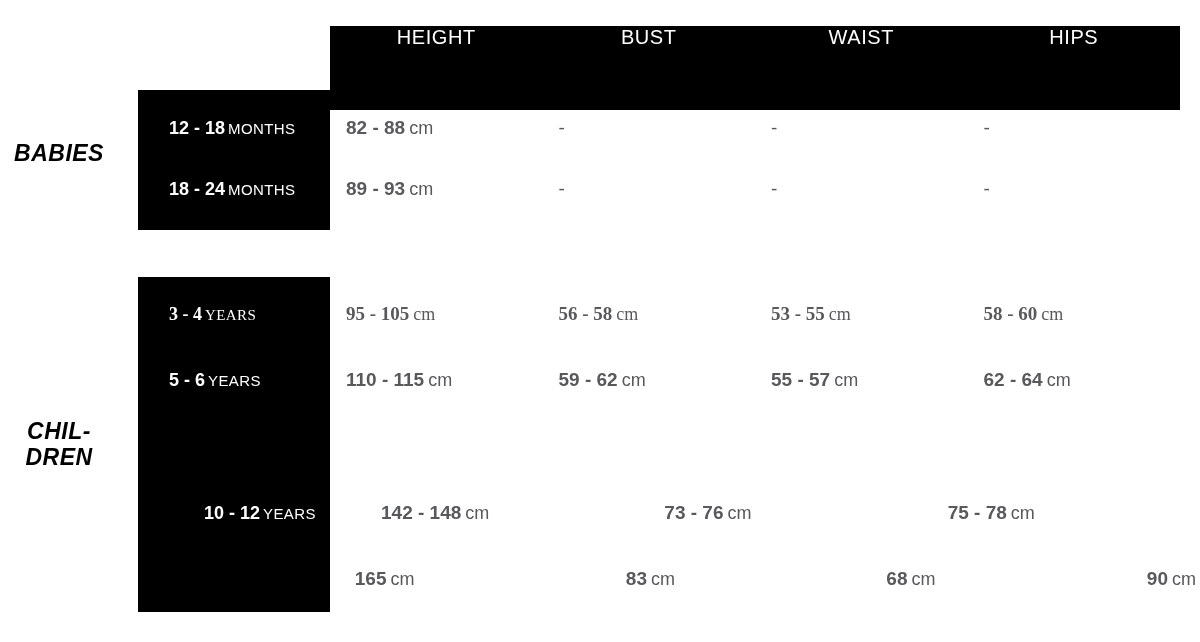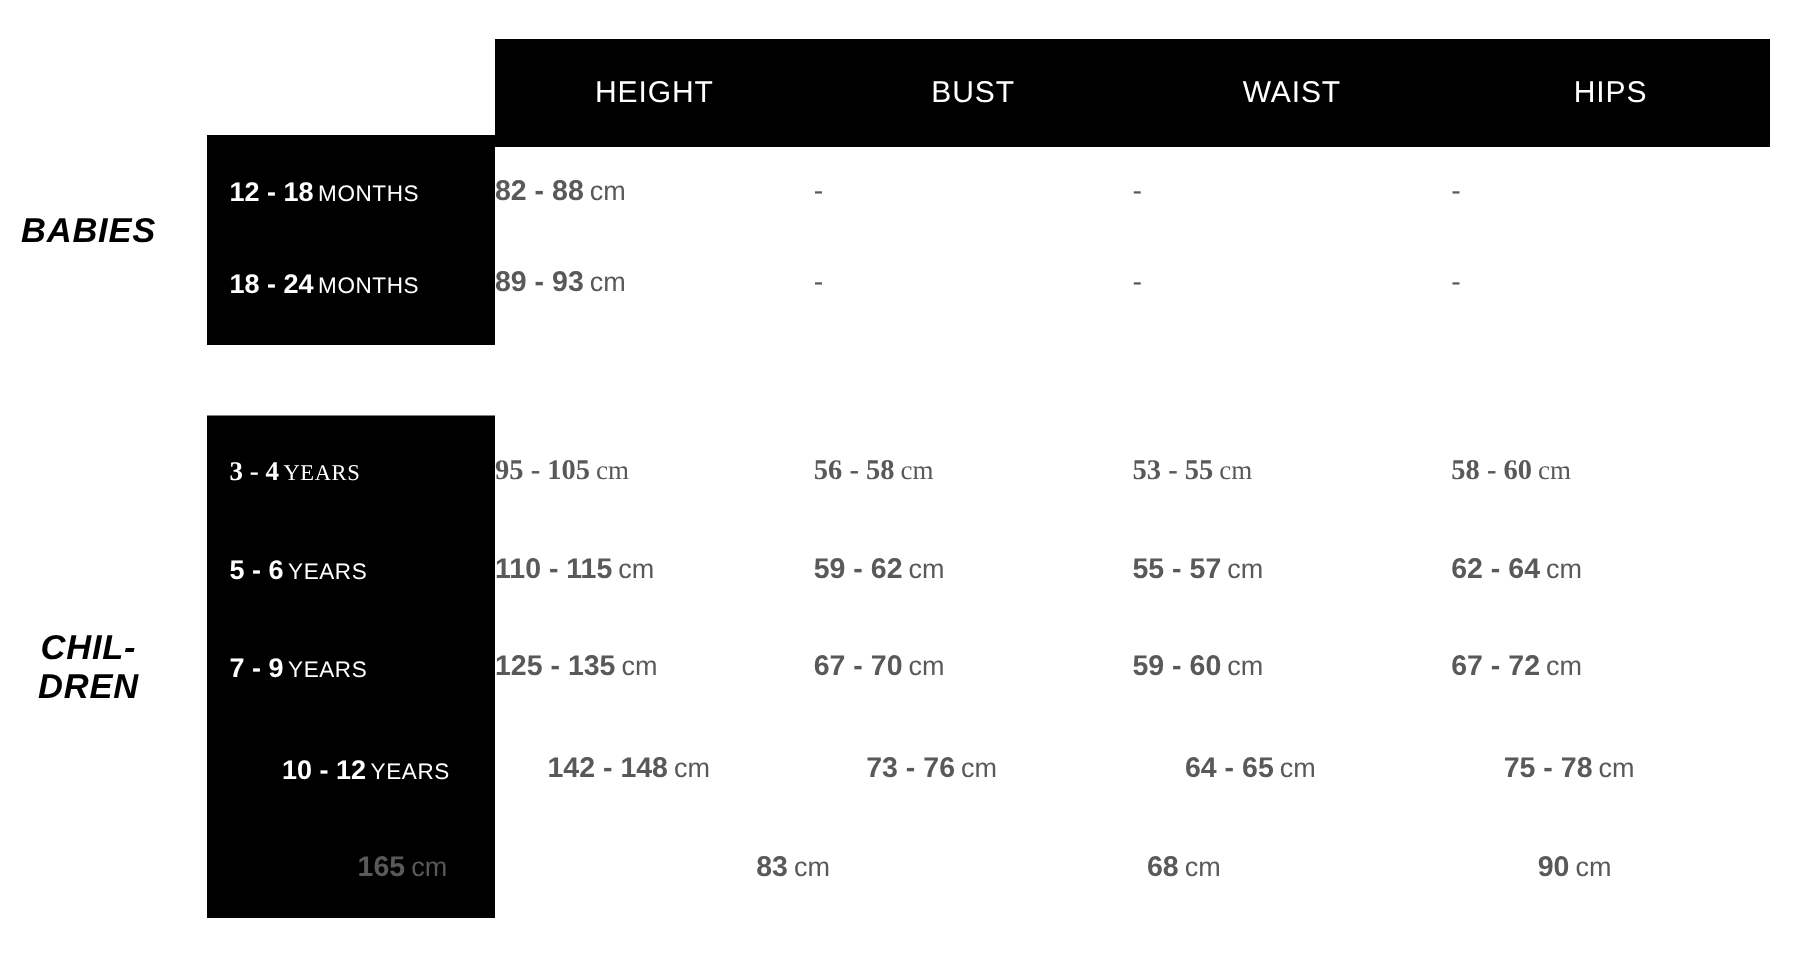--- a/index.html
+++ b/index.html
@@ -20,24 +20,23 @@
     width: 1200px;
     height: 642px;
   }
 
   
   .header-band {
     position: absolute;
     left: 330px;
     top: 26px;
     width: 850px;
-    height: 72px;
+    height: 84px;
     background: #000000;
     display: flex;
-    align-items: center;
   }
   .header-cell {
     flex: 1 1 0;
     text-align: center;
     color: #ffffff;
     font-size: 20px;
     letter-spacing: 0.6px;
     font-weight: 400;
   }
 
@@ -66,20 +65,21 @@
   .group-children { top: 419px; }
 
   
   .row {
     position: absolute;
     left: 138px;
     width: 1042px;
     height: 48px;
     display: flex;
     align-items: center;
+    padding-left: 16px;
   }
   .row .age {
     width: 192px;
     box-sizing: border-box;
     padding-left: 15px;
     color: #ffffff;
     font-size: 17px;
     white-space: nowrap;
   }
   .row .age b {
@@ -117,21 +117,21 @@
   
   .r-b1 { top: 104px; }
   .r-b2 { top: 165px; }
   .r-c1 { top: 290px; font-family: Liberation Serif, serif; }
   .r-c2 { top: 356px; }
   .r-c3 { top: 421px; }
   .r-c4 { top: 489px; margin-left: 35px; }
   .r-c5 { top: 555px; }
 
   
-  .row.last .val { text-align: center; }
+  .row.last .val { text-align: right; }
 </style>
 </head>
 <body>
 
 <div class="sheet">
 
   <div class="header-band">
     <div class="header-cell">HEIGHT</div>
     <div class="header-cell">BUST</div>
     <div class="header-cell">WAIST</div>
@@ -200,52 +200,32 @@
       <b>59 - 62</b><span class="cm">cm</span>
     </div>
     <div class="val">
       <b>55 - 57</b><span class="cm">cm</span>
     </div>
     <div class="val">
       <b>62 - 64</b><span class="cm">cm</span>
     </div>
   </div>
 
-  <div class="row r-c3">
-    <div class="age">
-      <b>7 - 9</b><span class="unit">YEARS</span>
-    </div>
-    <div class="val">
-      <b>125 - 135</b><span class="cm">cm</span>
-    </div>
-    <div class="val">
-      <b>67 - 70</b><span class="cm">cm</span>
-    </div>
-    <div class="val">
-      <b>59 - 60</b><span class="cm">cm</span>
-    </div>
-    <div class="val">
-      <b>67 - 72</b><span class="cm">cm</span>
-    </div>
-  </div>
 
   <div class="row r-c4">
     <div class="age">
       <b>10 - 12</b><span class="unit">YEARS</span>
     </div>
     <div class="val">
       <b>142 - 148</b><span class="cm">cm</span>
     </div>
     <div class="val">
       <b>73 - 76</b><span class="cm">cm</span>
     </div>
     <div class="val">
-      <b>64 - 65</b><span class="cm">cm</span>
-    </div>
-    <div class="val">
       <b>75 - 78</b><span class="cm">cm</span>
     </div>
   </div>
 
   <div class="row r-c5 last">
     <div class="val">
       <b>165</b><span class="cm">cm</span>
     </div>
     <div class="val">
       <b>83</b><span class="cm">cm</span>

